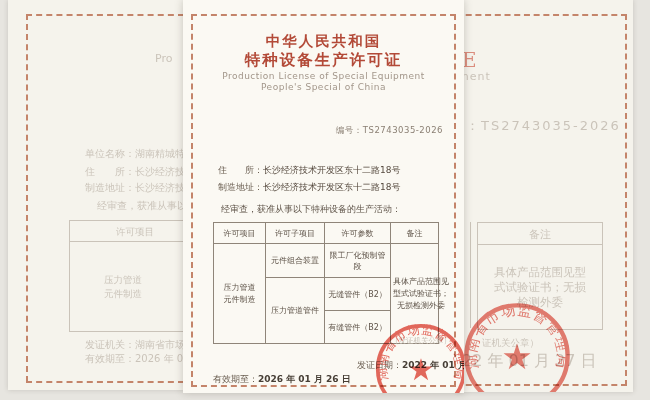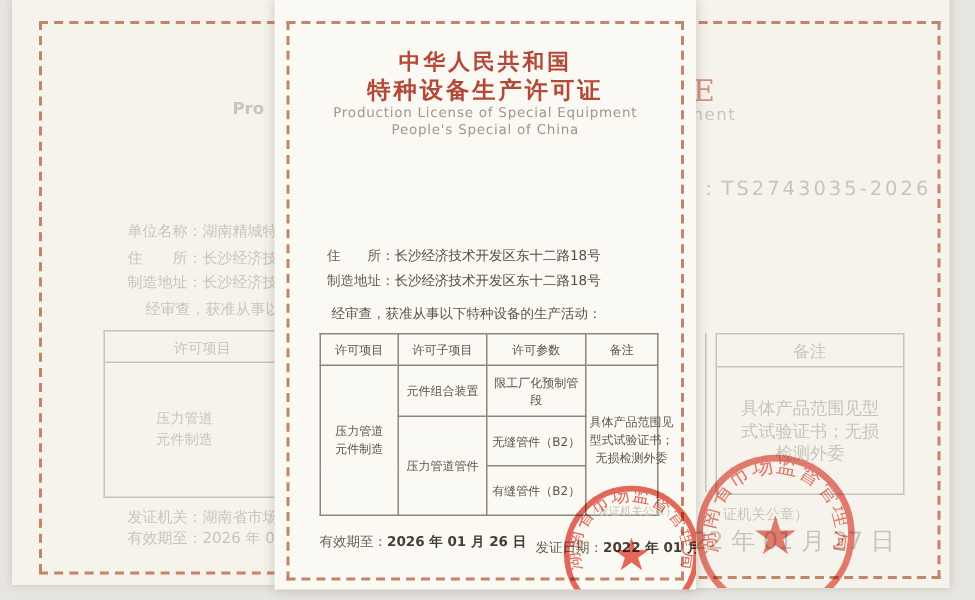--- a/index.html
+++ b/index.html
@@ -47,21 +47,21 @@
 </head>
 <body>
 
 <div class="photo">
 
   <div class="sheet sheet-side sheet-left">
     <div class="deco deco-v-l abs"></div>
     <div class="deco deco-h abs" style="left:18px;right:0;top:14px;"></div>
     <div class="deco deco-h abs" style="left:18px;right:0;top:381px;"></div>
 
-    <div class="abs faded" style="left:147px;top:66px;font-size:11px;font-weight:bold;">Pro</div>
+    <div class="abs faded" style="left:147px;top:52px;font-size:11px;">Pro</div>
 
     <div class="abs faded body-txt" style="left:77px;top:147px;font-size:10px;">
       <span class="lbl">单位名称：</span><span class="val">湖南精城特种陶瓷有限公司</span>
     </div>
     <div class="abs faded body-txt" style="left:77px;top:165px;font-size:10px;">
       <span class="lbl">住　　所：</span><span class="val">长沙经济技术开发区东十二路18号</span>
     </div>
     <div class="abs faded body-txt" style="left:77px;top:181px;font-size:10px;">
       <span class="lbl">制造地址：</span><span class="val">长沙经济技术开发区东十二路18号</span>
     </div>
@@ -119,20 +119,23 @@
   </div>
 
   <div class="sheet sheet-main">
     <div class="abs frame"></div>
 
     <div class="abs ctr title-cn" style="top:32px;font-size:14.5px;">中华人民共和国</div>
     <div class="abs ctr title-cn" style="top:50px;font-size:15.5px;">特种设备生产许可证</div>
     <div class="abs ctr en" style="top:71px;">Production License of Special Equipment</div>
     <div class="abs ctr en" style="top:82px;">People's Special of China</div>
 
+    <div class="abs serial" style="right:21px;top:125px;">
+      <span>编号：</span><span>TS2743035-2026</span>
+    </div>
 
     <div class="abs body-txt" style="left:35px;top:164px;">
       <span class="lbl">住　　所：</span><span class="val">长沙经济技术开发区东十二路18号</span>
     </div>
     <div class="abs body-txt" style="left:35px;top:181px;">
       <span class="lbl">制造地址：</span><span class="val">长沙经济技术开发区东十二路18号</span>
     </div>
 
     <div class="abs body-txt" style="left:38px;top:203px;">经审查，获准从事以下特种设备的生产活动：</div>
 
@@ -163,21 +166,21 @@
       <tr>
         <td rowspan="2">压力管道管件</td>
         <td style="height:30px;">无缝管件（B2）</td>
       </tr>
       <tr>
         <td style="height:30px;">有缝管件（B2）</td>
       </tr>
     </tbody>
       </table>
 
-    <div class="abs body-txt" style="left:30px;top:355px;">
+    <div class="abs body-txt" style="left:30px;top:373px;">
       <span class="lbl">有效期至：</span><span class="val" style="font-weight:bold;color:#463e35;">2026 年 01 月 26 日</span>
     </div>
     <div class="abs body-txt" style="left:174px;top:359px;">
       <span class="lbl">发证日期：</span><span class="val" style="font-weight:bold;color:#463e35;">2022 年 01 月 27 日</span>
     </div>
     <div class="abs" style="left:208px;top:336px;font-size:7.5px;color:#c8c0b5;font-family:Liberation Mono, monospace;">（发证机关公章）</div>
 
     <div class="seal" style="left:191px;top:322px;width:94px;height:94px;">
       <svg viewBox="0 0 100 100">
         <circle cx="50" cy="50" r="46" fill="none" stroke="#e0493c" stroke-width="4"></circle>

